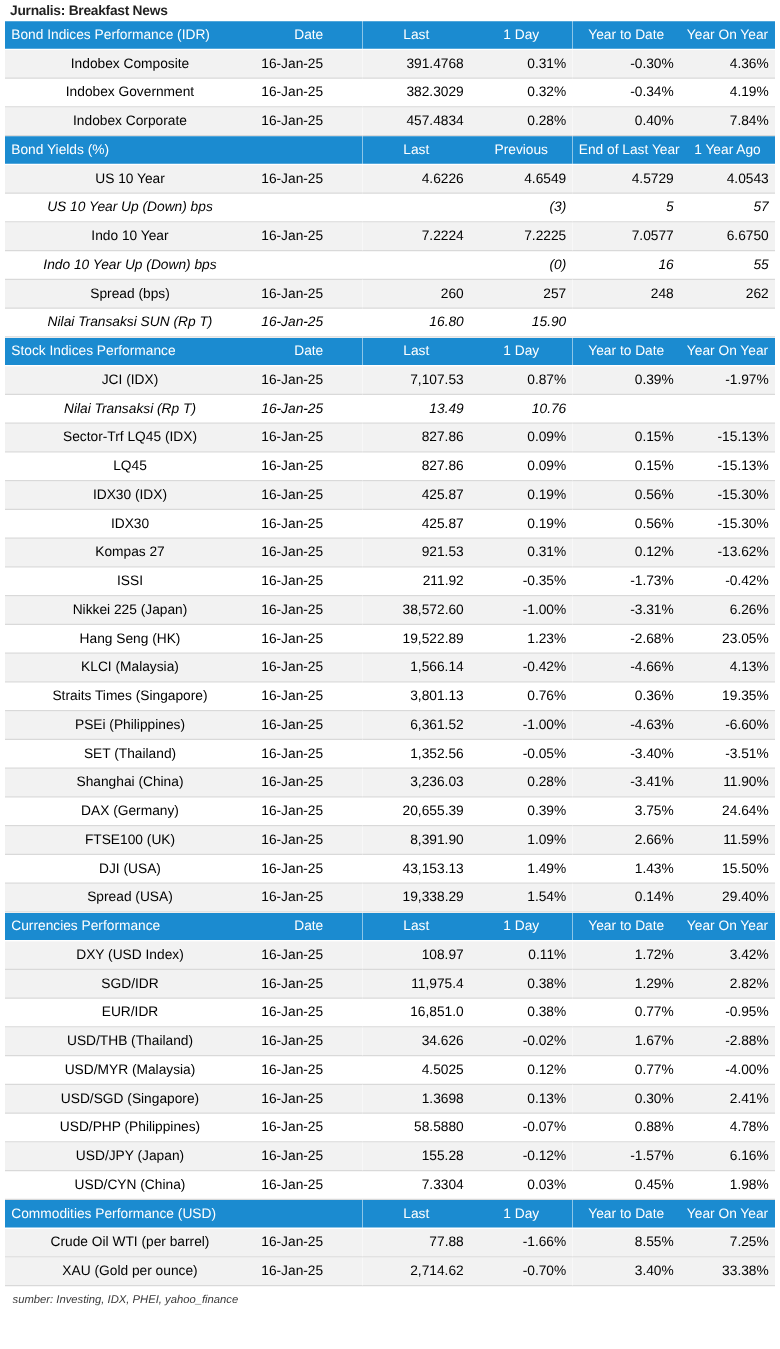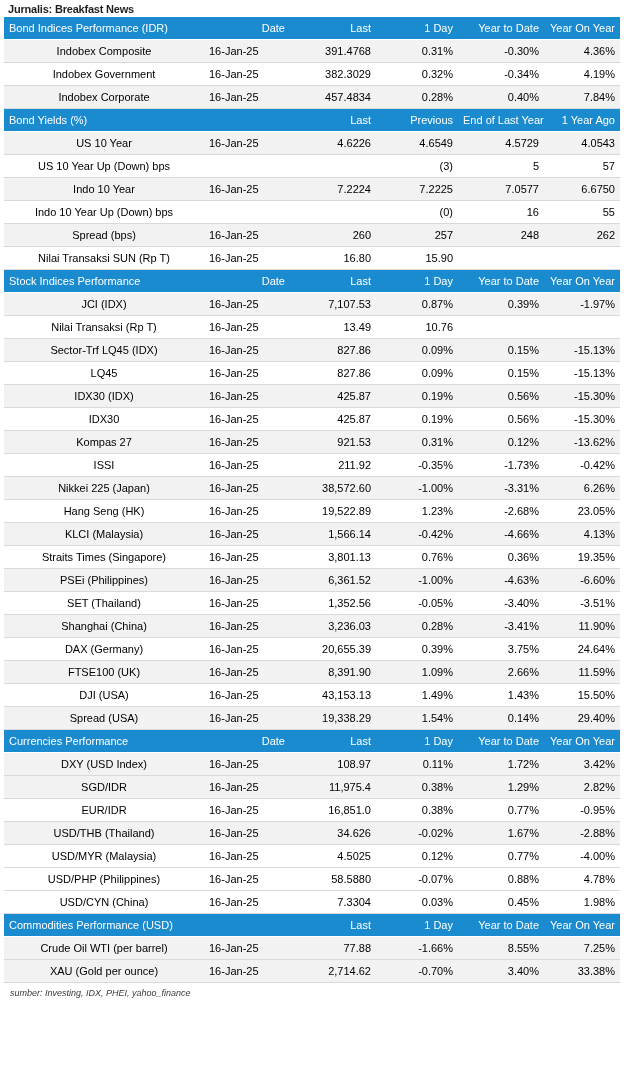--- a/index.html
+++ b/index.html
@@ -50,33 +50,34 @@
   col.c5 { width: 76px; }
 
   tr.header td {
     background: #1b8bd0;
     color: #ffffff;
     font-weight: normal;
     font-size: 11px;
     border-bottom: 1px solid #ffffff;
   }
   tr.header td.left { text-align: left; }
-  tr.header td.center { text-align: right; }
+  tr.header td.center { text-align: center; }
 
   tr.row td {
     background: #ffffff;
     border-bottom: 1px solid #d9d9d9;
   }
   tr.row.alt td {
     background: #f2f2f2;
   }
   td.label { text-align: center; }
   td.num { text-align: right; }
   td.date { }
   .italic-row td {
+    font-style: italic;
     font-weight: normal;
   }
   .indent { padding-left: 12px; }
   .footer-note {
     font-size: 9px;
     font-style: italic;
     color: #3a3a3a;
     padding: 5px 6px 2px 6px;
   }
   .two-line {
@@ -429,27 +430,43 @@
         <td class="num">-2.88%</td>
       </tr>
       <tr class="row">
         <td class="label">USD/MYR (Malaysia)</td>
         <td class="date">16-Jan-25</td>
         <td class="num">4.5025</td>
         <td class="num">0.12%</td>
         <td class="num">0.77%</td>
         <td class="num">-4.00%</td>
       </tr>
+      <tr class="row alt">
+        <td class="label">USD/SGD (Singapore)</td>
+        <td class="date">16-Jan-25</td>
+        <td class="num">1.3698</td>
+        <td class="num">0.13%</td>
+        <td class="num">0.30%</td>
+        <td class="num">2.41%</td>
+      </tr>
       <tr class="row">
         <td class="label">USD/PHP (Philippines)</td>
         <td class="date">16-Jan-25</td>
         <td class="num">58.5880</td>
         <td class="num">-0.07%</td>
         <td class="num">0.88%</td>
         <td class="num">4.78%</td>
+      </tr>
+      <tr class="row alt">
+        <td class="label">USD/JPY (Japan)</td>
+        <td class="date">16-Jan-25</td>
+        <td class="num">155.28</td>
+        <td class="num">-0.12%</td>
+        <td class="num">-1.57%</td>
+        <td class="num">6.16%</td>
       </tr>
       <tr class="row">
         <td class="label">USD/CYN (China)</td>
         <td class="date">16-Jan-25</td>
         <td class="num">7.3304</td>
         <td class="num">0.03%</td>
         <td class="num">0.45%</td>
         <td class="num">1.98%</td>
       </tr>
     </tbody>

